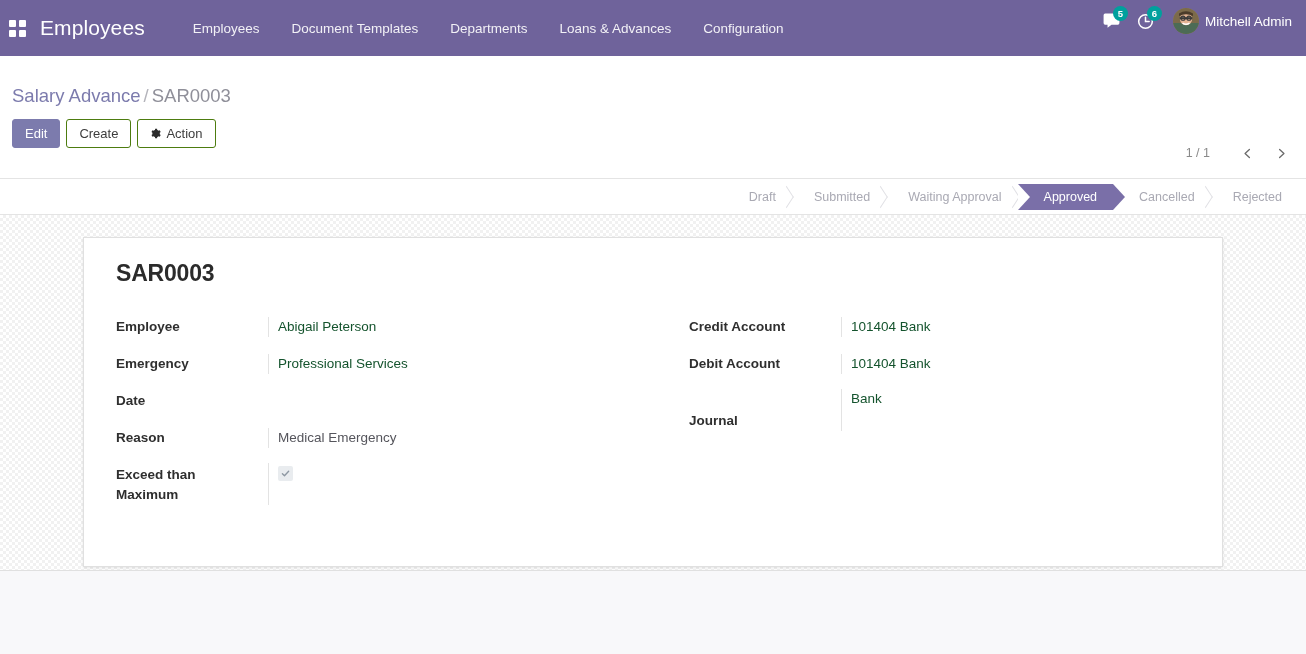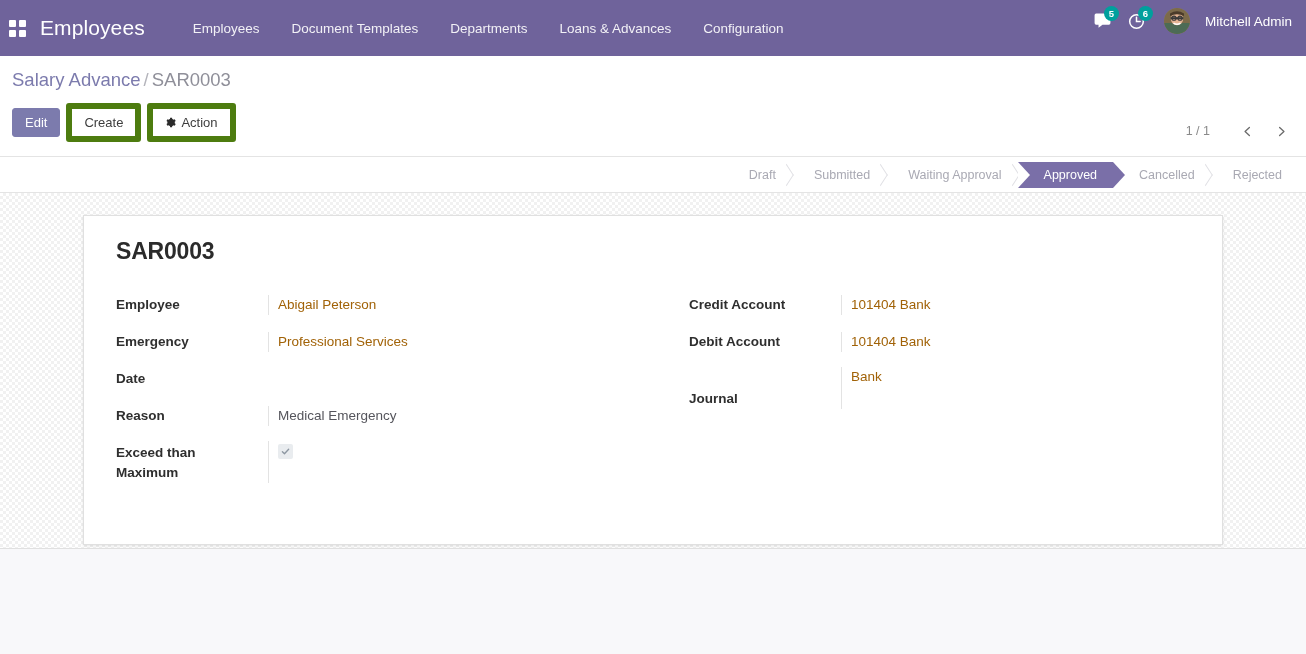--- a/index.html
+++ b/index.html
@@ -89,29 +89,29 @@
   .avatar {
     width: 26px; height: 26px;
     border-radius: 50%;
     overflow: hidden;
     flex: 0 0 auto;
     background: #8a7f55;
   }
   .username {
     font-size: 13.5px;
     color: #ffffff;
-    margin-left: 15px;
+    margin-left: 6px;
     white-space: nowrap;
   }
 
   
   .control-panel {
     background: #ffffff;
     border-bottom: 1px solid #e4e4e4;
-    padding: 0 12px;
+    padding: 16px 12px;
     position: relative;
   }
   .breadcrumb {
     padding-top: 12px;
     font-size: 18.5px;
     line-height: 24px;
     white-space: nowrap;
   }
   .bc-link { color: #7c7bad; cursor: pointer; }
   .bc-sep { color: #b4b4bb; margin: 0 3px; }
@@ -135,21 +135,21 @@
     gap: 5px;
   }
   .btn-primary {
     background: #7c7bad;
     color: #ffffff;
     border: 1px solid #7c7bad;
   }
   .btn-default {
     background: #ffffff;
     color: #3d3d3d;
-    border: 6px solid #4d7c0f;
+    border: 1px solid #4d7c0f;
   }
 
   .pager {
     position: absolute;
     right: 14px;
     bottom: 14px;
     display: flex;
     align-items: center;
     gap: 12px;
   }
@@ -289,21 +289,21 @@
   .field-value {
     flex: 1;
     font-size: 13.5px;
     line-height: 20px;
     color: #555;
     border-left: 1px solid #e3e3e3;
     padding-left: 9px;
     min-height: 42px;
   }
   .field-value.short { min-height: 20px; }
-  .v-link { color: #a16207; cursor: pointer; }
+  .v-link { color: #14532d; cursor: pointer; }
   .v-text { color: #55555c; }
   .checkbox-ro {
     display: inline-flex;
     align-items: center;
     justify-content: center;
     width: 15px; height: 15px;
     background: #e9ecef;
     border-radius: 2px;
     color: #909aa4;
     font-size: 10px;

